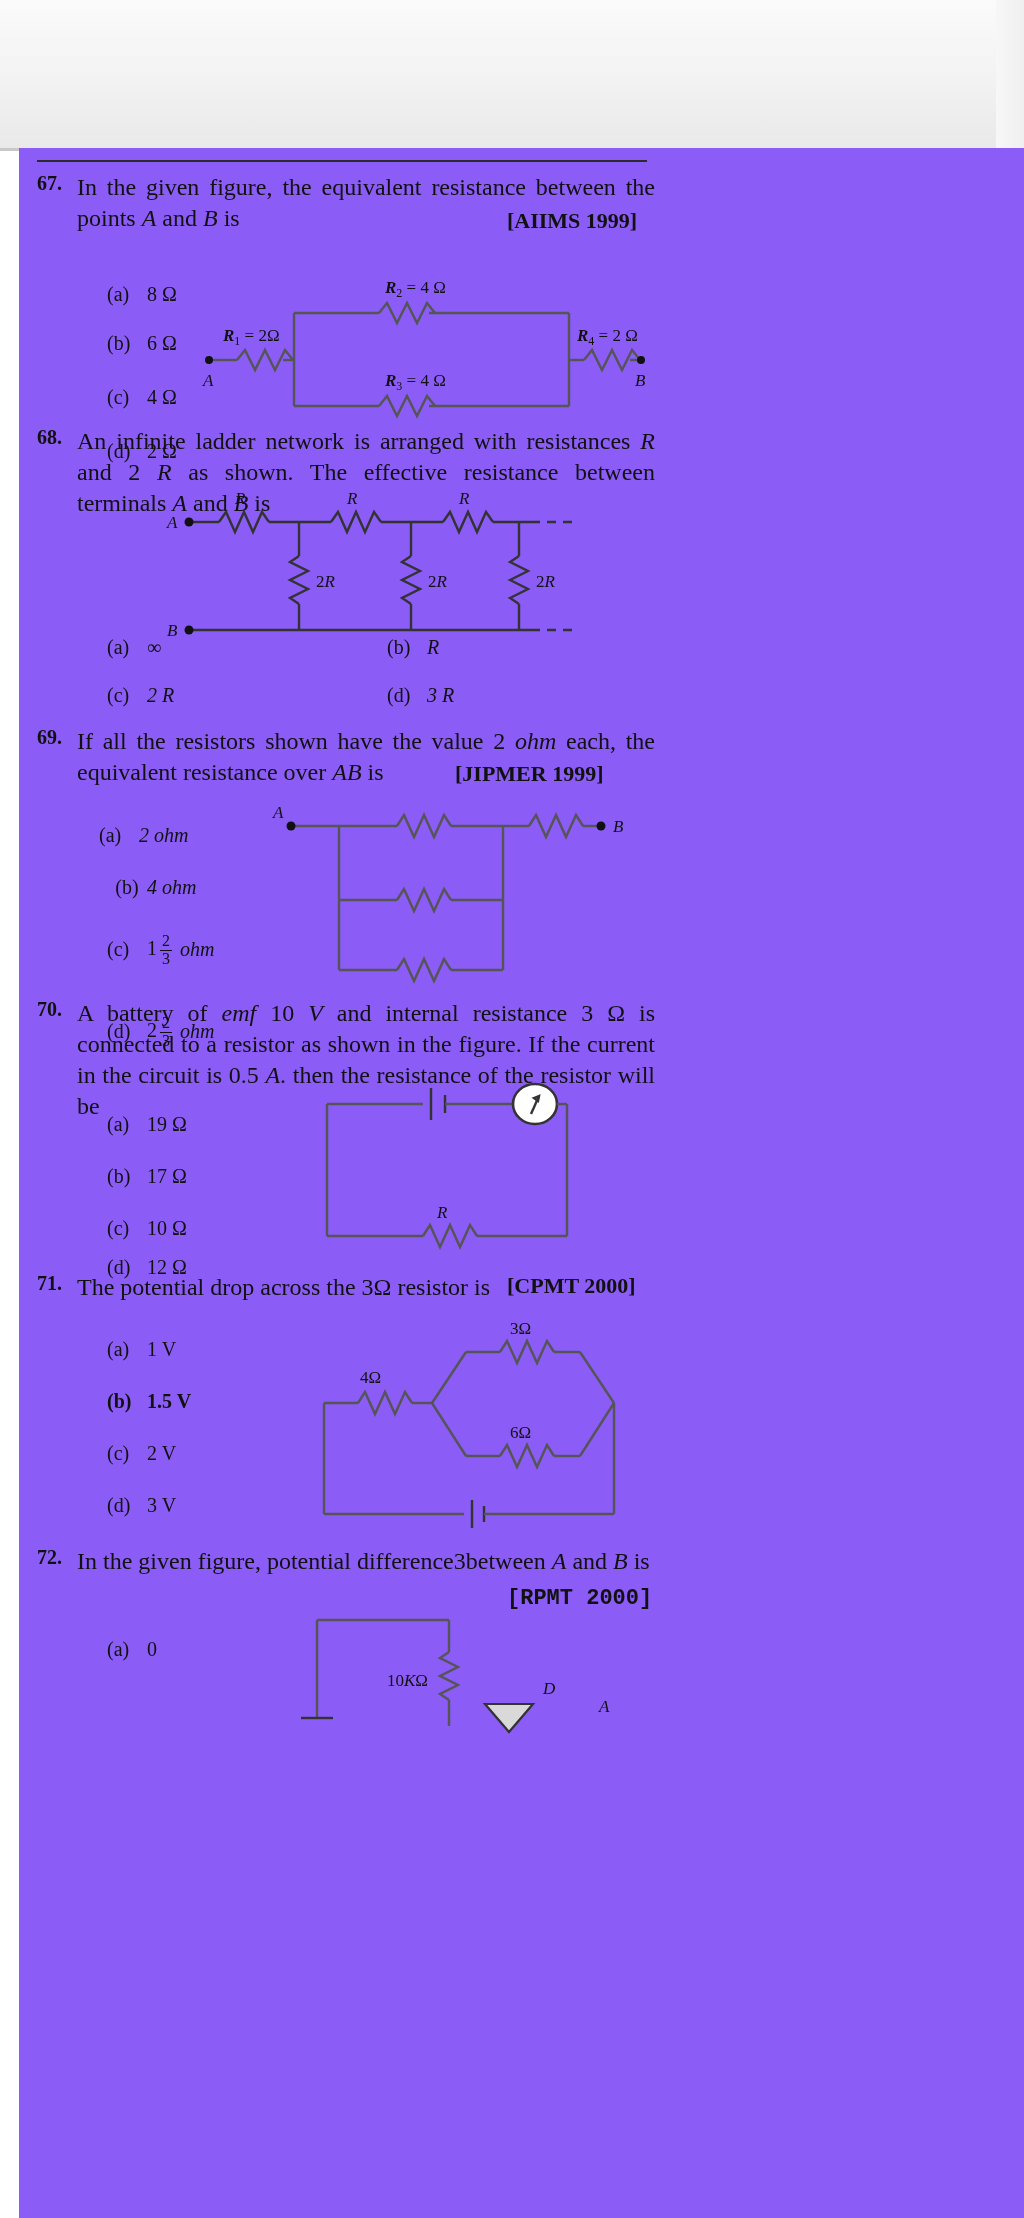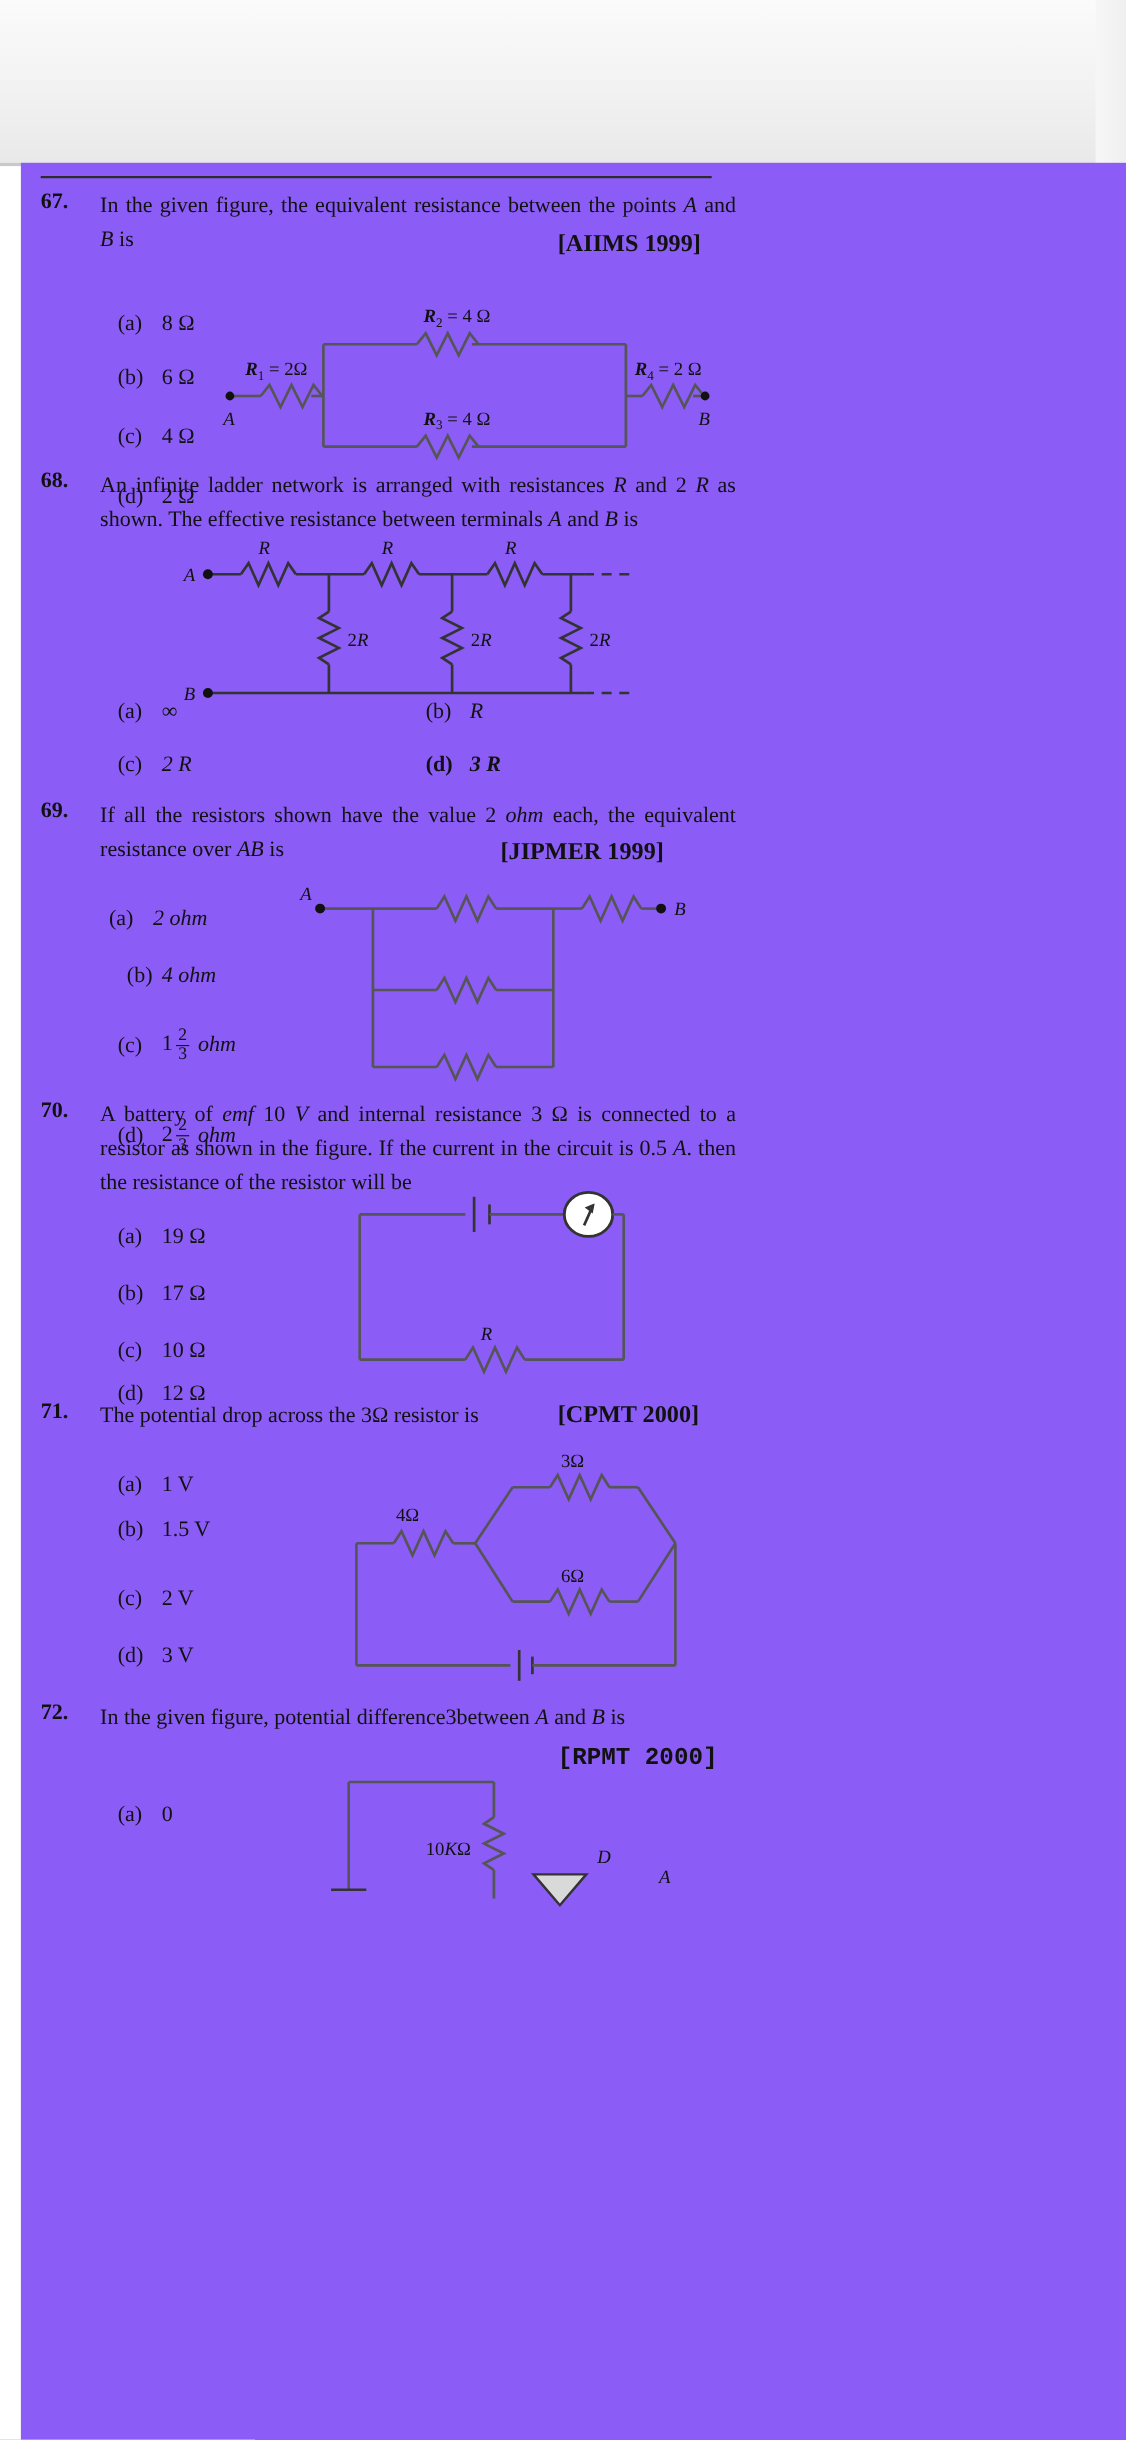--- a/index.html
+++ b/index.html
@@ -34,22 +34,22 @@
     position:absolute; left:18px; width:610px; height:2px; background:#2b2b2b;
   }
 
   
   .q { position:absolute; }
   .qnum{
     position:absolute; left:0; top:0; width:48px;
     font-weight:bold; font-size:20px; text-align:left;
   }
   .qtext{
-    position:absolute; left:54px; width:578px;
-    font-size:20px; line-height:31px; text-align:justify;
+    position:absolute; left:40px; width:578px;
+    font-size:24px; line-height:31px; text-align:justify;
   }
   .exam{
     position:absolute; font-size:22px; font-weight:bold;
   }
   .opt{
     position:absolute; font-size:20px; white-space:nowrap;
   }
   .opt .lbl{ display:inline-block; width:40px; }
   i{ font-style:italic; }
   .mixed{
@@ -151,21 +151,21 @@
 
     <div class="opt" style="left:70px; top:210px;">
       <span class="lbl">(a)</span><span>∞</span>
     </div>
     <div class="opt" style="left:350px; top:210px;">
       <span class="lbl">(b)</span><i>R</i>
     </div>
     <div class="opt" style="left:70px; top:258px;">
       <span class="lbl">(c)</span><i>2 R</i>
     </div>
-    <div class="opt" style="left:350px; top:258px;font-weight:bold;">
+    <div class="opt" style="left:350px; top:258px;">
       <span class="lbl">(d)</span><i>3 R</i>
     </div>
   </div>
 
   <div class="fig" style="left:140px; top:342px;">
     <svg width="420" height="160" viewBox="0 0 420 160">
 
       <path class="wk" d="M30 32 L60 32"></path>
       <path class="wk" d="M60 32 l7 -10 l9 20 l9 -20 l9 20 l9 -20 l7 10"></path>
       <path class="wk" d="M110 32 L172 32"></path>
@@ -294,21 +294,21 @@
   </div>
 
   <div class="q" style="left:18px; top:1124px; width:620px;">
     <div class="qnum">71.</div>
     <div class="qtext">The potential drop across the 3Ω resistor is</div>
     <div class="exam" style="left:470px; top:1px;">[CPMT 2000]</div>
 
     <div class="opt" style="left:70px; top:66px;">
       <span class="lbl">(a)</span><span>1 V</span>
     </div>
-    <div class="opt" style="left:70px; top:107px;">
+    <div class="opt" style="left:70px; top:118px;font-weight:bold;">
       <span class="lbl">(b)</span><span>1.5 V</span>
     </div>
     <div class="opt" style="left:70px; top:170px;">
       <span class="lbl">(c)</span><span>2 V</span>
     </div>
     <div class="opt" style="left:70px; top:222px;">
       <span class="lbl">(d)</span><span>3 V</span>
     </div>
   </div>
 

